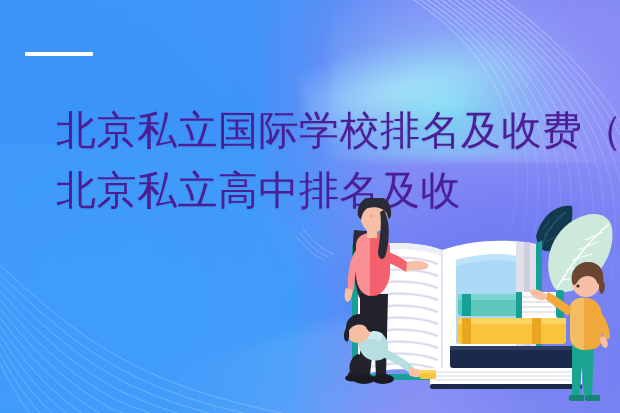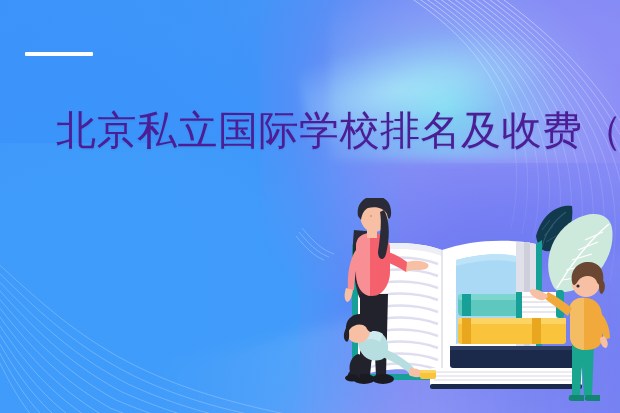--- a/index.html
+++ b/index.html
@@ -207,20 +207,21 @@
       <path d="M296,236 C306,248 314,256 324,260"></path>
       <path d="M299,232 C310,245 318,253 329,257"></path>
       <path d="M302,228 C314,242 322,250 334,254"></path>
     </g>
   </svg>
 
   <div class="top-dash"></div>
 
   <div class="title-block">
     <div class="title-line">北京私立国际学校排名及收费（</div>
+    <div class="title-line">北京私立高中排名及收</div>
   </div>
 
   <svg class="illus" viewBox="0 0 310 215">
 
     <g>
       <path d="M226,38 C232,16 248,6 262,8 C264,24 258,44 242,52 C234,56 228,50 226,38 Z" fill="#123a4e"></path>
       <path d="M232,50 C234,38 242,24 256,14" stroke="#2d5c70" stroke-width="1.1" fill="none"></path>
       <path d="M236,44 L246,38 M234,38 L243,28 M232,32 L240,22" stroke="#2d5c70" stroke-width="0.9" fill="none"></path>
     </g>
     <g>

